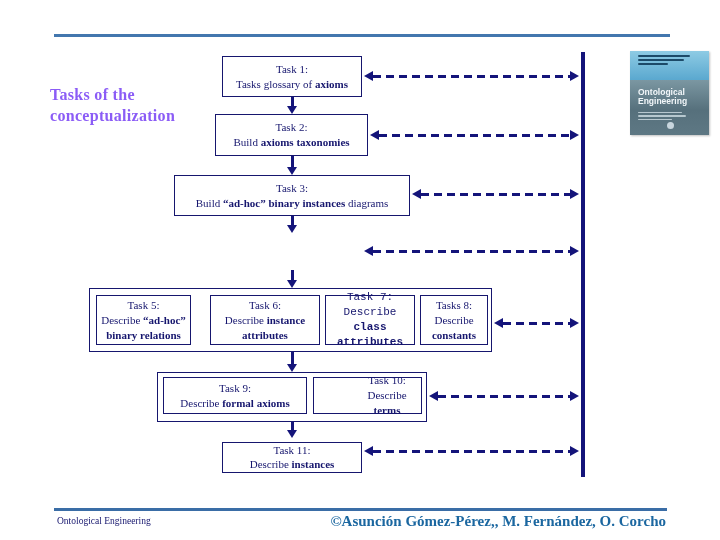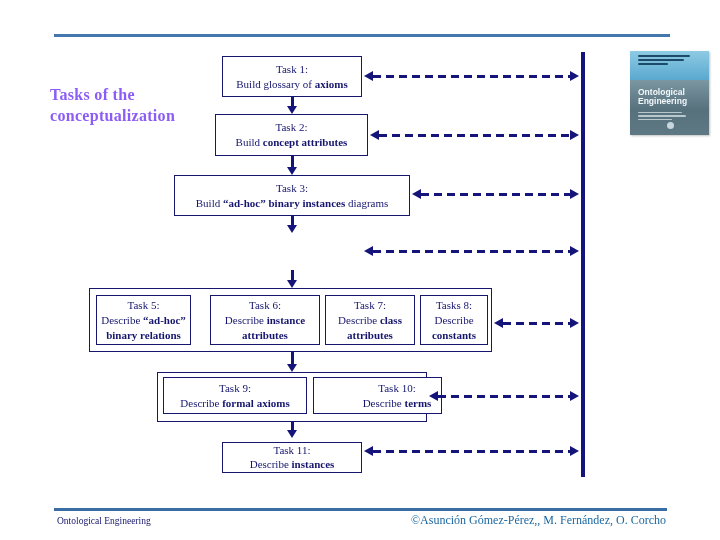--- a/index.html
+++ b/index.html
@@ -46,21 +46,21 @@
               font-weight:bold;font-size:8.5px;line-height:9.5px;width:52px;}
   .book-sub{margin-top:5px;}
   .book-sub i{display:block;height:1.5px;margin-bottom:2px;background:#cfdde4;opacity:.8;border-radius:1px;}
   .book-sub i:nth-child(1){width:44px;}
   .book-sub i:nth-child(2){width:48px;}
   .book-sub i:nth-child(3){width:34px;}
   .book-logo{margin:auto auto 2px auto;width:7px;height:7px;border-radius:50%;
              background:#dce8ee;opacity:.85;}
   
   .footer-left{position:absolute;left:57px;top:516px;color:#16166e;font-size:9.5px;}
-  .footer-right{position:absolute;right:54px;top:513px;color:#1b67a0;font-size:12px;}
+  .footer-right{position:absolute;right:54px;top:513px;color:#1b67a0;font-size:15px;font-weight:bold;}
 </style>
 </head>
 <body>
 
 <div class="slide">
 
   <div class="top-rule"></div>
 
   <div class="title">
     <div>Tasks of the</div>
@@ -81,55 +81,55 @@
           <i></i>
         </div>
       <div class="book-logo"></div>
     </div>
   </div>
 
   <div class="vline"></div>
 
   <div class="task-box" style="left:222px;top:56px;width:140px;height:41px;font-family:Liberation Serif, serif;">
       <div>Task 1:</div>
-      <div><span>Build glossary of </span><b>axioms</b></div>
+      <div><span>Tasks glossary of </span><b>axioms</b></div>
     </div>
   <div class="task-box" style="left:215px;top:114px;width:153px;height:42px;">
       <div>Task 2:</div>
-      <div><span>Build </span><b>concept attributes</b></div>
+      <div><span>Build </span><b>axioms taxonomies</b></div>
     </div>
   <div class="task-box" style="left:174px;top:175px;width:236px;height:41px;">
       <div>Task 3:</div>
       <div><span>Build </span><b>“ad-hoc” binary instances</b><span> diagrams</span></div>
     </div>
 
   <div class="group-box" style="left:89px;top:288px;width:403px;height:64px;"></div>
   <div class="task-box" style="left:96px;top:295px;width:95px;height:50px;">
       <div>Task 5:</div>
       <div><span>Describe </span><b>“ad-hoc” binary relations</b></div>
     </div>
   <div class="task-box" style="left:210px;top:295px;width:110px;height:50px;">
       <div>Task 6:</div>
       <div><span>Describe </span><b>instance attributes</b></div>
     </div>
-  <div class="task-box" style="left:325px;top:295px;width:90px;height:50px;">
+  <div class="task-box" style="left:325px;top:295px;width:90px;height:50px;font-family:Liberation Mono, monospace;">
       <div>Task 7:</div>
       <div><span>Describe </span><b>class attributes</b></div>
     </div>
   <div class="task-box" style="left:420px;top:295px;width:68px;height:50px;">
       <div>Tasks 8:</div>
       <div><span>Describe </span><b>constants</b></div>
     </div>
 
   <div class="group-box" style="left:157px;top:372px;width:270px;height:50px;"></div>
   <div class="task-box" style="left:163px;top:377px;width:144px;height:37px;">
       <div>Task 9:</div>
       <div><span>Describe </span><b>formal axioms</b></div>
     </div>
-  <div class="task-box" style="left:313px;top:377px;width:129px;height:37px;padding-left:41px;">
+  <div class="task-box" style="left:313px;top:377px;width:109px;height:37px;padding-left:41px;">
       <div>Task 10:</div>
       <div><span>Describe </span><b>terms</b></div>
     </div>
 
   <div class="task-box tight" style="left:222px;top:442px;width:140px;height:31px;">
       <div>Task 11:</div>
       <div><span>Describe </span><b>instances</b></div>
     </div>
 
   <div class="harrow" style="left:364px;top:70px;width:215px;">

